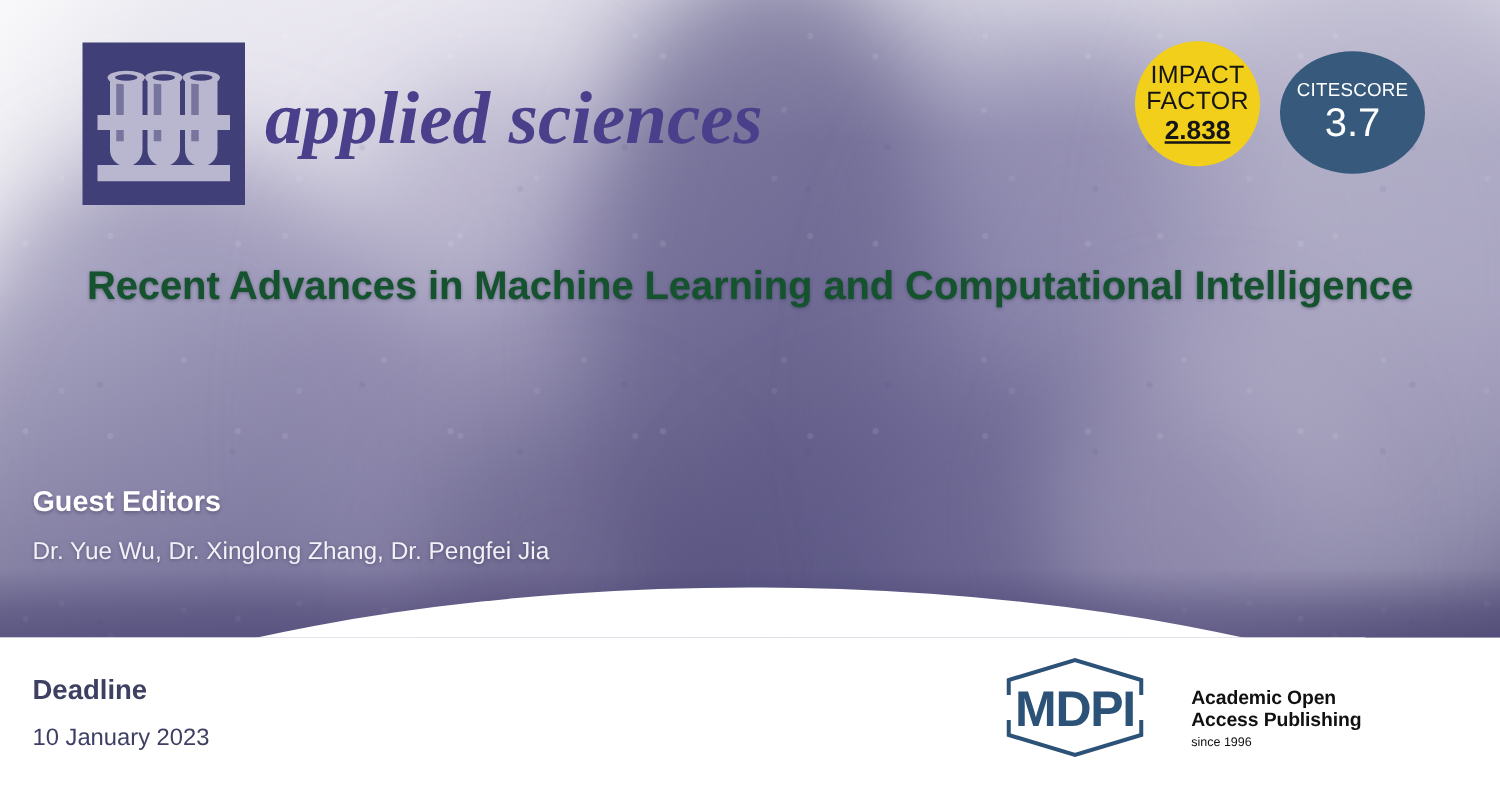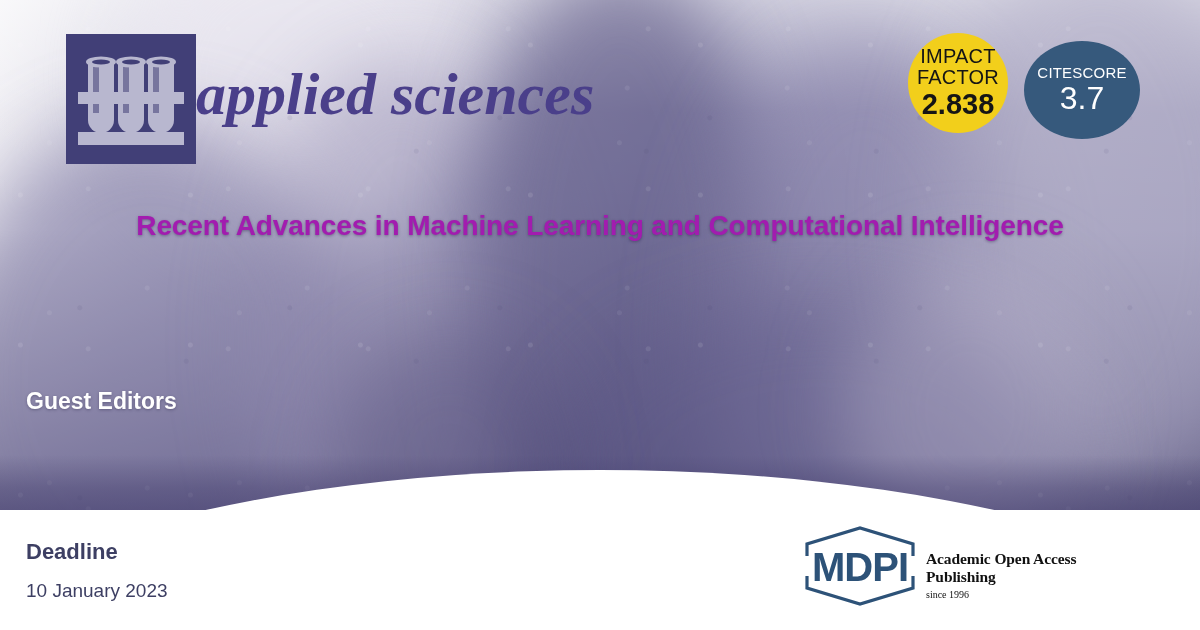--- a/index.html
+++ b/index.html
@@ -73,21 +73,21 @@
   .logo-mark{
     position:absolute;
     left:66px; top:34px;
     width:130px; height:130px;
     background:#413f77;
   }
   .logo-mark svg{display:block;}
 
   .wordmark{
     position:absolute;
-    left:196px; top:60px;
+    left:212px; top:60px;
     font-family:"Liberation Serif", serif;
     font-style:italic;
     font-size:60px;
     font-weight:700;
     color:#4a3f8a;
     letter-spacing:0px;
     white-space:nowrap;
   }
 
   
@@ -101,37 +101,37 @@
     text-align:center;
     line-height:1.02;
   }
   .badge-if{
     left:908px; top:33px;
     width:100px; height:100px;
     background:#f2cf1b;
     color:#151515;
   }
   .badge-if .lbl{font-size:20px; font-weight:400; letter-spacing:0.2px;}
-  .badge-if .val{font-size:29px; font-weight:700; margin-top:3px;}
+  .badge-if .val{font-size:21px; font-weight:700; margin-top:3px;text-decoration:underline;}
   .badge-cs{
     left:1024px; top:41px;
     width:116px; height:98px;
     background:#36597c;
     color:#ffffff;
   }
   .badge-cs .lbl{font-size:15px; font-weight:400; letter-spacing:0.2px;}
   .badge-cs .val{font-size:32px; font-weight:400; margin-top:2px;}
 
   
   .si-title{
     position:absolute;
     left:0; right:0; top:210px;
     text-align:center;
-    color:#a21caf;
-    font-size:28px;
+    color:#14532d;
+    font-size:32px;
     font-weight:700;
     letter-spacing:-0.1px;
     text-shadow:0 1px 3px rgba(40,35,70,0.45);
     padding:0 40px;
   }
   .ge-heading{
     position:absolute;
     left:26px; top:388px;
     color:#ffffff;
     font-size:23px;
@@ -168,21 +168,21 @@
     font-size:19px;
     font-weight:400;
   }
   .mdpi-logo{
     position:absolute;
     left:793px; top:16px;
     width:135px; height:80px;
   }
   .mdpi-tag{
     position:absolute;
-    left:926px; top:40px;font-family:Liberation Serif, serif;
+    left:953px; top:40px;
   }
   .mdpi-tag .t1{
     font-size:15.5px;
     font-weight:700;
     color:#111111;
     letter-spacing:-0.1px;
   }
   .mdpi-tag .t2{
     font-size:10px;
     font-weight:400;
@@ -249,20 +249,21 @@
     <span class="val">2.838</span>
   </div>
 
   <div class="badge badge-cs">
     <span class="lbl">CITESCORE</span>
     <span class="val">3.7</span>
   </div>
 
   <div class="si-title">Recent Advances in Machine Learning and Computational Intelligence</div>
   <div class="ge-heading">Guest Editors</div>
+  <div class="ge-names">Dr. Yue Wu, Dr. Xinglong Zhang, Dr. Pengfei Jia</div>
 
   <div class="footer">
     <div class="deadline-label">Deadline</div>
     <div class="deadline-value">10 January 2023</div>
 
     <div class="mdpi-logo">
       <svg width="135" height="80" viewBox="0 0 135 80">
 
         <g fill="none" stroke="#2d5278" stroke-width="3.2" stroke-linejoin="miter">
           <polyline points="14,30 14,18 67,2 120,18 120,30"></polyline>

